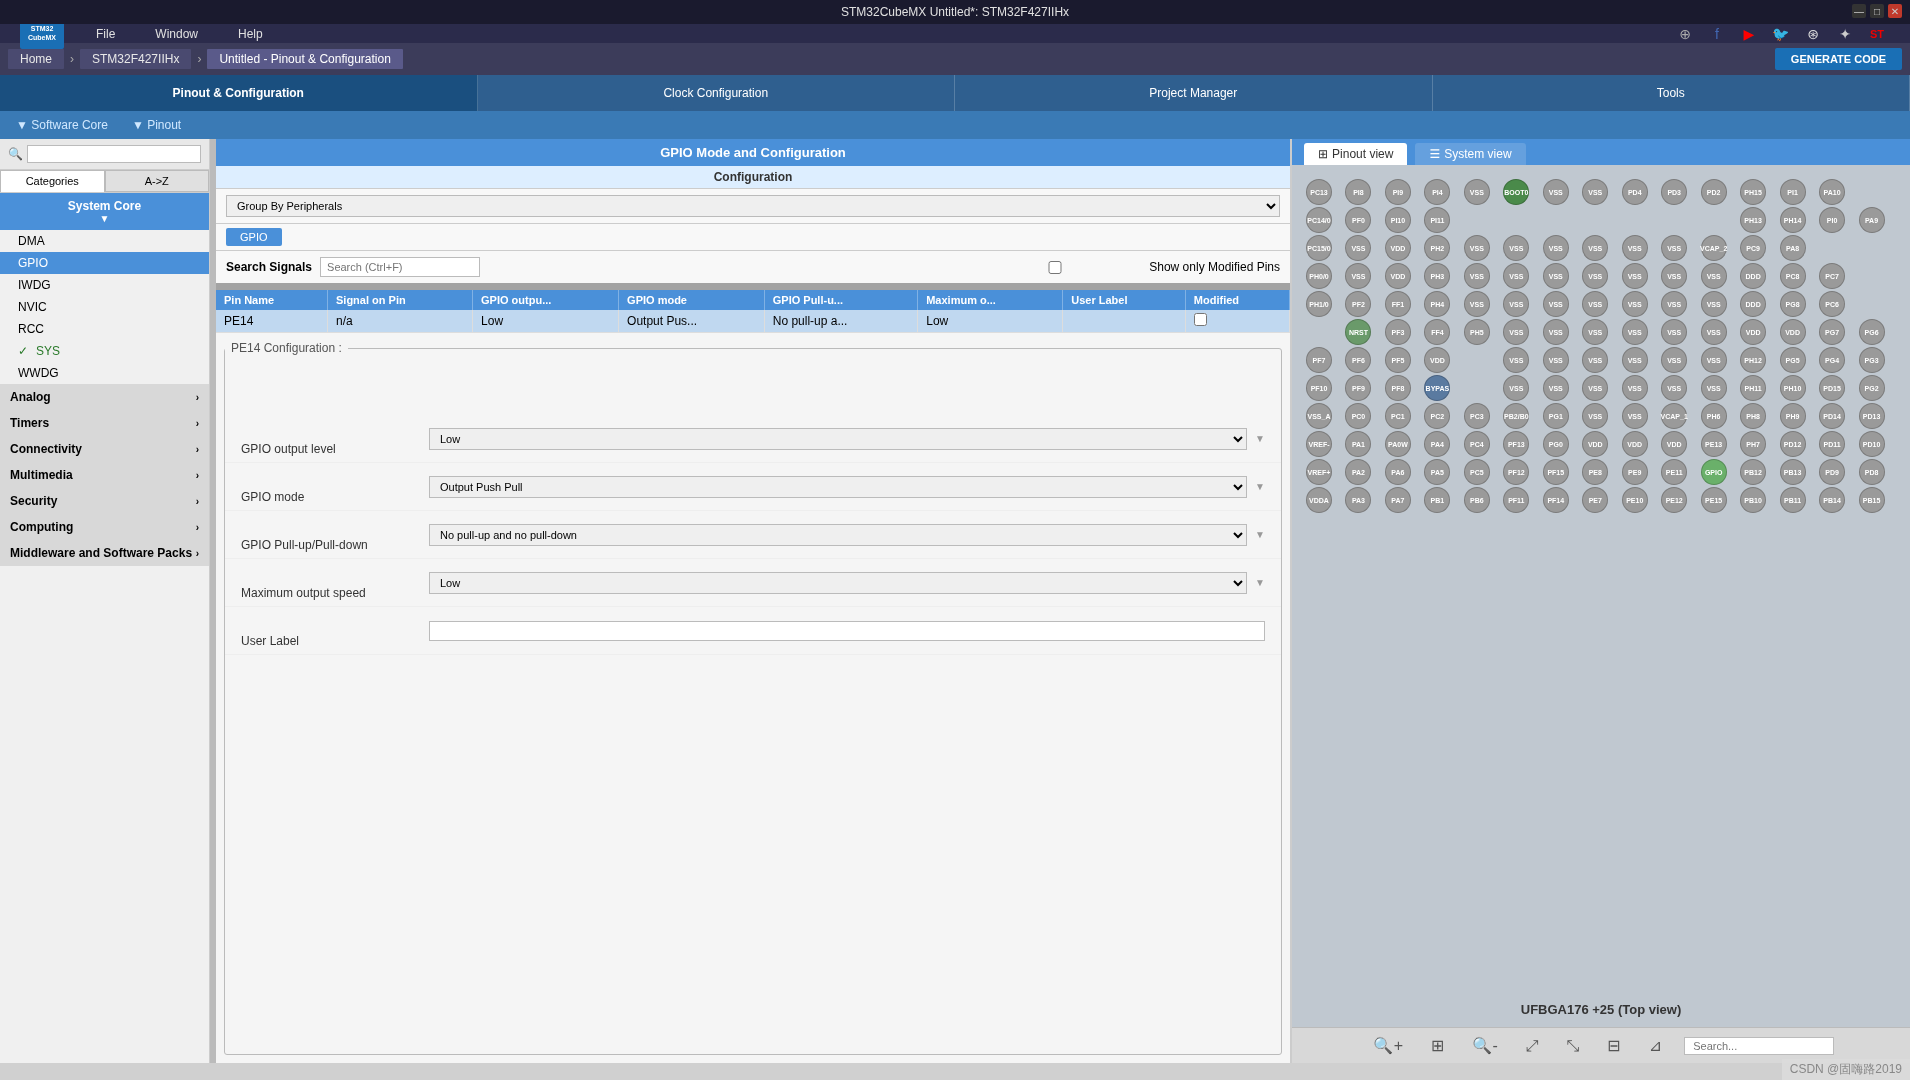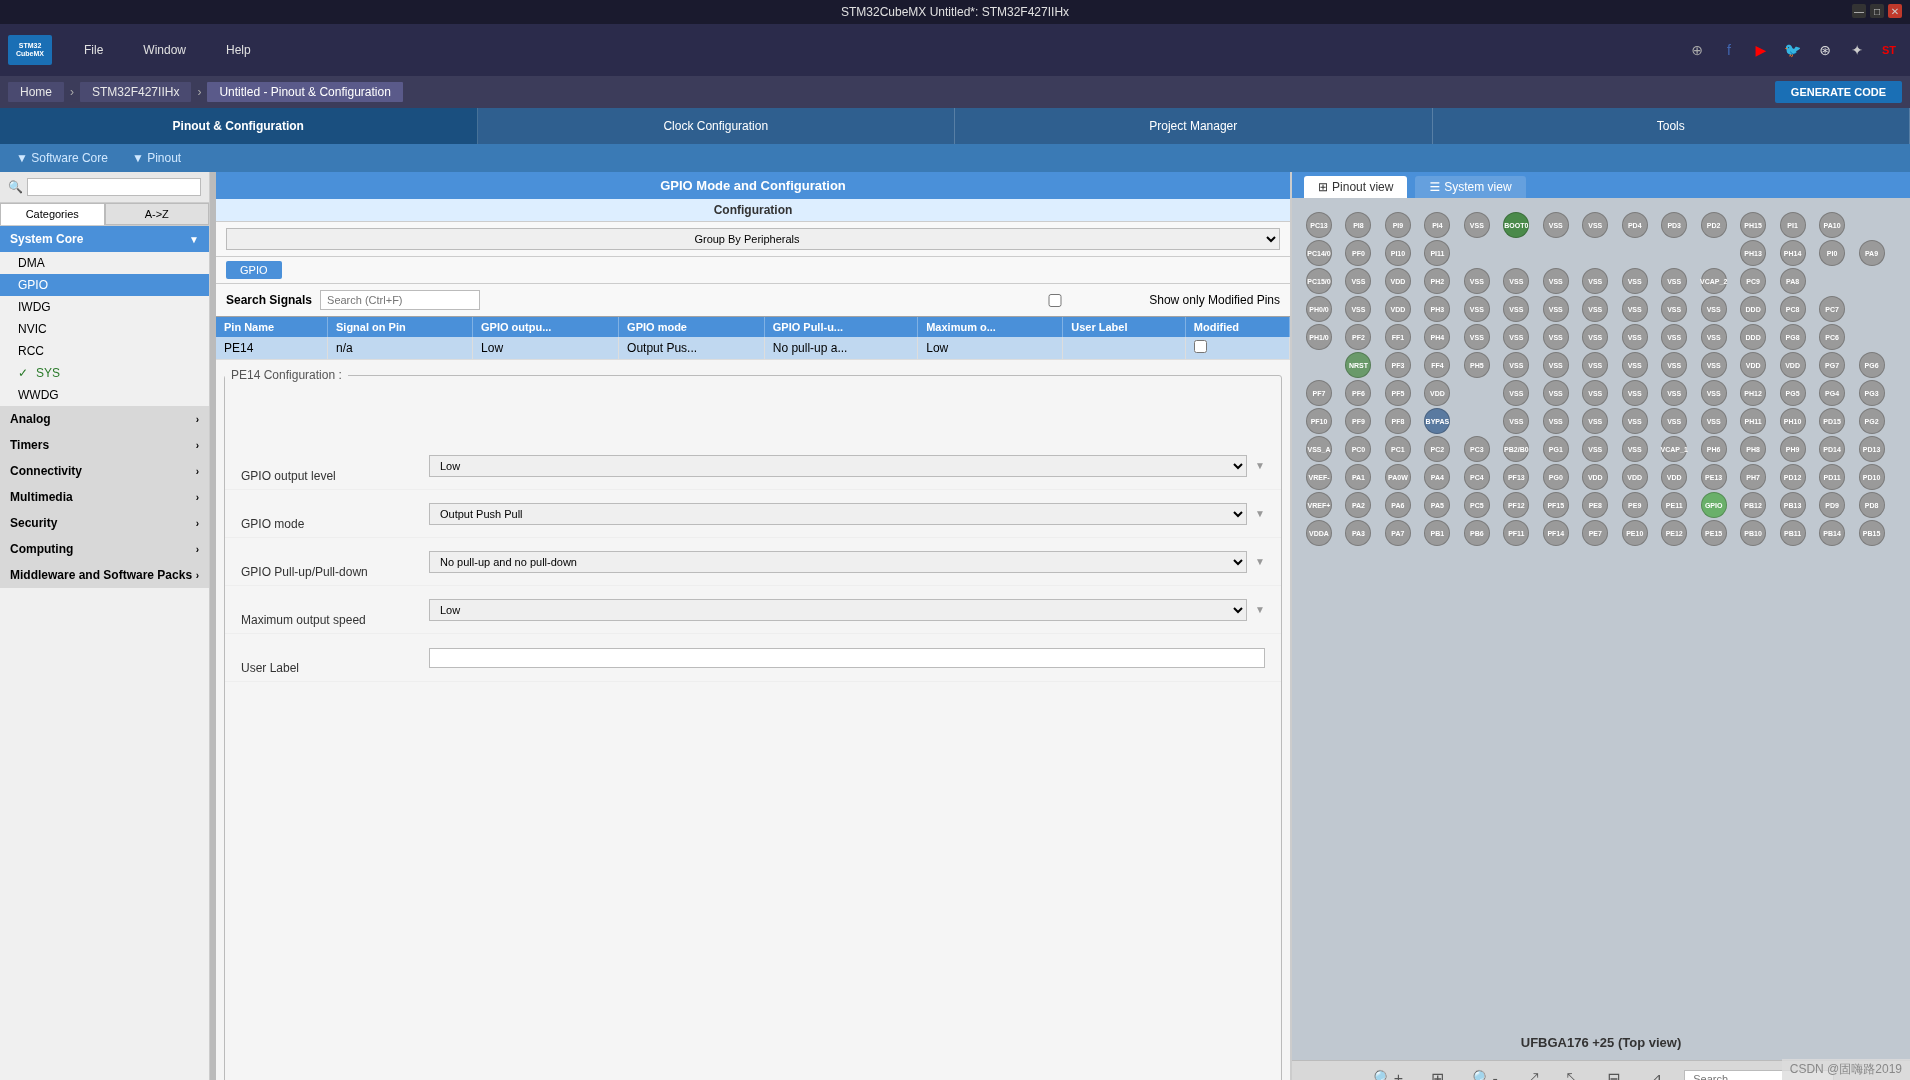--- a/index.html
+++ b/index.html
@@ -26,24 +26,24 @@
       width: 14px; height: 14px;
       display: inline-flex; align-items: center; justify-content: center;
       cursor: pointer; font-size: 10px; color: #ccc;
       background: #333;
       border-radius: 2px;
     }
 
     
     #menubar {
       background: #2b2b4b;
-      height: 52px;
+      height: 19px;
       display: flex;
       align-items: center;
-      padding: 0 8px;
+      padding: 0 20px;
       gap: 0;
     }
     #logo {
       width: 44px; height: 30px;
       background: #1a6fb5;
       display: flex; align-items: center; justify-content: center;
       margin-right: 12px;
       border-radius: 2px;
       font-size: 8px; color: white; font-weight: bold;
     }
@@ -182,21 +182,21 @@
     .sidebar-section-header {
       background: #d8d8d8;
       padding: 6px 10px;
       font-weight: bold;
       font-size: 12px;
       display: flex;
       align-items: center;
       justify-content: space-between;
       cursor: pointer;
     }
-    .sidebar-section-header.active { background: #4a90d9; color: white; }
+    .sidebar-section-header.active { background: #4a90d9; color: white; flex-direction: column; }
     .sidebar-section-header .chevron { font-size: 10px; }
 
     .sidebar-item {
       padding: 4px 18px;
       font-size: 12px;
       cursor: pointer;
       display: flex; align-items: center; gap: 6px;
     }
     .sidebar-item.active { background: #4a90d9; color: white; }
     .sidebar-item.checked::before {
@@ -248,21 +248,21 @@
       border: none;
       padding: 3px 12px;
       font-size: 11px;
       border-radius: 2px;
       cursor: pointer;
       white-space: nowrap;
     }
     #signal-search-row {
       padding: 6px 10px;
       display: flex; align-items: center; gap: 8px;
-      border-bottom: 1px solid #a3a3a3;
+      border-bottom: 7px solid #a3a3a3;
       background: #f8f8f8;
     }
     #signal-search-row label { font-size: 12px; font-weight: bold; }
     #signal-search-row input {
       border: 1px solid #bbb;
       padding: 3px 6px;
       font-size: 11px;
       width: 180px;
     }
     #signal-search-row .show-modified {
@@ -600,21 +600,21 @@
     </div>
   </div>
 
   <div id="resize-handle"></div>
 
   <div id="center-panel">
     <div id="gpio-header">GPIO Mode and Configuration</div>
     <div id="gpio-config-label">Configuration</div>
 
     <div id="gpio-toolbar">
-      <select style="flex:1;text-align:center;">
+      <select style="flex:1;">
         <option>Group By Peripherals</option>
       </select>
     </div>
 
     <div style="padding:4px 10px; background:#f8f8f8; border-bottom:1px solid #ccc;">
       <button id="gpio-btn" style="background:#4a90d9;color:white;border:none;padding:3px 14px;font-size:11px;cursor:pointer;border-radius:2px;">GPIO</button>
     </div>
 
     <div id="signal-search-row">
       <label>Search Signals</label>

